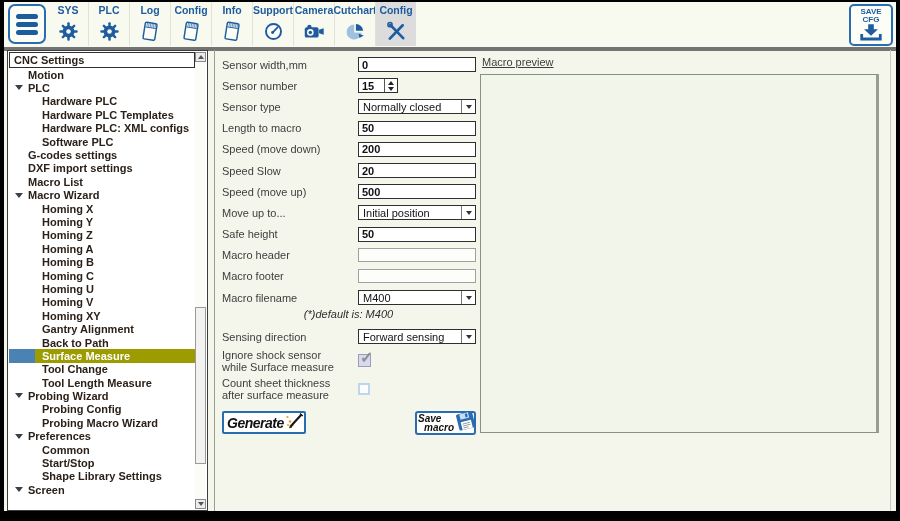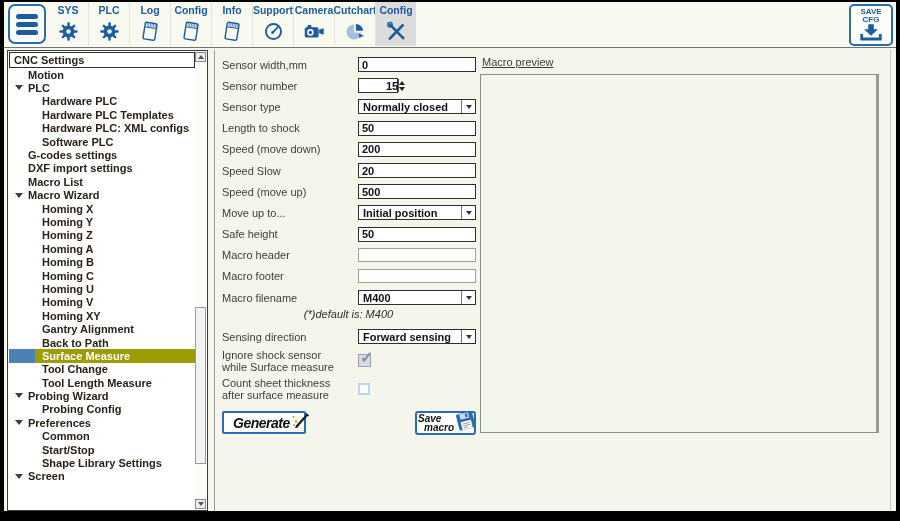--- a/index.html
+++ b/index.html
@@ -2,21 +2,21 @@
 <html><head>
 <meta charset="utf-8">
 <style>
   html,body{margin:0;padding:0;}
   body{width:900px;height:521px;background:#000;position:relative;overflow:hidden;
        font-family:"Liberation Sans",sans-serif;}
   .window{position:absolute;left:4px;top:2px;width:892px;height:509px;background:#f5f6eb;}
 
   
   .toolbar{position:absolute;left:0;top:0;width:100%;height:45px;background:#f8f9ef;
-           border-bottom:1px solid #737373;}
+           border-bottom:4px solid #737373;}
   .menu-btn{position:absolute;left:4px;top:2px;width:34px;height:36px;border:2px solid #2a6cb0;
             border-radius:7px;background:#fdfdf8;display:flex;flex-direction:column;
             justify-content:center;align-items:center;gap:3px;cursor:pointer;}
   .menu-bar{width:22px;height:5px;border-radius:2.5px;background:#1d5c9e;}
   .tabs{position:absolute;left:44px;top:0;height:44px;display:flex;}
   .tab{width:40px;height:44px;display:flex;flex-direction:column;align-items:center;
        border-left:1px solid #e2e3d4;cursor:pointer;}
   .tab:first-child{border-left:none;}
   .tab.selected{background:#dcdcdc;}
   .tab-label{font-size:10.5px;font-weight:bold;color:#1d5c9e;margin-top:2px;line-height:13px;white-space:nowrap;}
@@ -53,45 +53,45 @@
 
   
   .form{position:absolute;left:218px;top:52px;width:254px;}
   .frow{height:21.2px;display:flex;align-items:center;}
   .flabel{flex:1;font-size:11px;color:#3d3d3d;}
   input.txt{width:118px;height:15px;border:1.5px solid #2e2e2e;background:#fff;
             font-family:"Liberation Sans",sans-serif;font-size:11px;font-weight:bold;color:#111;
             padding:0 3px;box-sizing:border-box;outline:none;}
   input.txt.empty{border:1px solid #a0a0a0;height:14px;background:#fdfdfa;}
   .sel{width:118px;height:15px;border:1.5px solid #2e2e2e;background:#fff;box-sizing:border-box;
-       position:relative;display:flex;align-items:center;font-size:11px;font-weight:bold;color:#111;
+       position:relative;display:flex;align-items:center;font-size:11px;font-weight:normal;color:#111;
        padding-left:4px;cursor:pointer;}
   .sel-arrow{position:absolute;right:0;top:0;bottom:0;width:13px;border-left:1px solid #777;
              display:flex;align-items:center;justify-content:center;}
   .sel-arrow::after{content:"";border-left:3.5px solid transparent;border-right:3.5px solid transparent;
                     border-top:4px solid #333;}
   .ctlwrap{width:118px;display:flex;}
   .spinner{width:40px;height:15px;border:1.5px solid #2e2e2e;background:#fff;box-sizing:border-box;display:flex;}
-  .spin-val{flex:1;font-size:11px;font-weight:bold;color:#111;padding-left:3px;display:flex;align-items:center;margin-left:24px;}
+  .spin-val{flex:1;font-size:11px;font-weight:bold;color:#111;padding-left:3px;display:flex;align-items:center;}
   .spin-btns{width:12px;border-left:1px solid #555;display:flex;flex-direction:column;}
   .spin-up,.spin-down{flex:1;display:flex;align-items:center;justify-content:center;cursor:pointer;}
   .spin-up::after{content:"";border-left:3px solid transparent;border-right:3px solid transparent;border-bottom:4px solid #222;}
   .spin-down::after{content:"";border-left:3px solid transparent;border-right:3px solid transparent;border-top:4px solid #222;}
   .note-row{height:14px;font-size:11px;font-style:italic;color:#2f2f2f;text-align:center;padding-right:1px;}
   .cbrow{height:28px;display:flex;align-items:center;}
   .cblabel{flex:1;font-size:11px;color:#3d3d3d;line-height:12.5px;}
   .cbbox{width:118px;position:relative;height:16px;}
   .checkbox-checked{position:absolute;left:0;top:1px;width:13px;height:13px;background:#d7daed;
                     border:1px solid #9a9db5;box-sizing:border-box;cursor:pointer;}
   .checkmark{position:absolute;left:1px;top:-7px;font-size:16px;font-weight:bold;color:#8f8f8f;}
   .checkbox-unchecked{position:absolute;left:0;top:2px;width:12px;height:12px;background:#fcfdfe;
                       border:2px solid #bcd6ee;box-sizing:border-box;cursor:pointer;}
   .btnrow{margin-top:8px;position:relative;height:24px;}
   .gen-btn{position:absolute;left:0;top:0;width:84px;height:23px;border:2px solid #2a6cb0;border-radius:2px;
-           background:#fff;display:flex;align-items:center;box-sizing:border-box;padding-left:9px;cursor:pointer;}
+           background:#fff;display:flex;align-items:center;box-sizing:border-box;padding-left:3px;cursor:pointer;}
   .gen-label{font-size:14px;font-weight:bold;font-style:italic;color:#111;letter-spacing:-0.5px;}
   .save-btn{position:absolute;left:193px;top:0;width:61px;height:24px;border:2px solid #2a6cb0;border-radius:3px;
             background:#fff;box-sizing:border-box;display:flex;align-items:center;padding:0 1px;cursor:pointer;}
   .save-text{font-size:10px;font-weight:bold;font-style:italic;line-height:9px;color:#111;flex:1;}
   .save-text .l2{padding-left:6px;}
 
   
   .preview-label{position:absolute;left:478px;top:54px;font-size:11px;color:#3d3d3d;text-decoration:underline;}
   .preview-box{position:absolute;left:476px;top:72px;width:399px;height:359px;background:#f2f5e9;
                border:1px solid #8b9084;border-right:3px solid #989d91;box-sizing:border-box;}
@@ -318,20 +318,23 @@
         <div class="tree-item lvl2">
           <span>Tool Length Measure</span>
         </div>
         <div class="tree-item lvl1">
           <span class="expander"></span>
           <span>Probing Wizard</span>
         </div>
         <div class="tree-item lvl2">
           <span>Probing Config</span>
         </div>
+        <div class="tree-item lvl2">
+          <span>Probing Macro Wizard</span>
+        </div>
         <div class="tree-item lvl1">
           <span class="expander"></span>
           <span>Preferences</span>
         </div>
         <div class="tree-item lvl2">
           <span>Common</span>
         </div>
         <div class="tree-item lvl2">
           <span>Start/Stop</span>
         </div>
@@ -371,21 +374,21 @@
         </div>
       </div>
       <div class="frow">
         <div class="flabel">Sensor type</div>
         <div class="sel">
           <span>Normally closed</span>
           <span class="sel-arrow"></span>
         </div>
       </div>
       <div class="frow">
-        <div class="flabel">Length to shock</div>
+        <div class="flabel">Length to macro</div>
         <input class="txt" value="50" style="">
       </div>
       <div class="frow">
         <div class="flabel">Speed (move down)</div>
         <input class="txt" value="200" style="">
       </div>
       <div class="frow">
         <div class="flabel">Speed Slow</div>
         <input class="txt" value="20" style="">
       </div>

